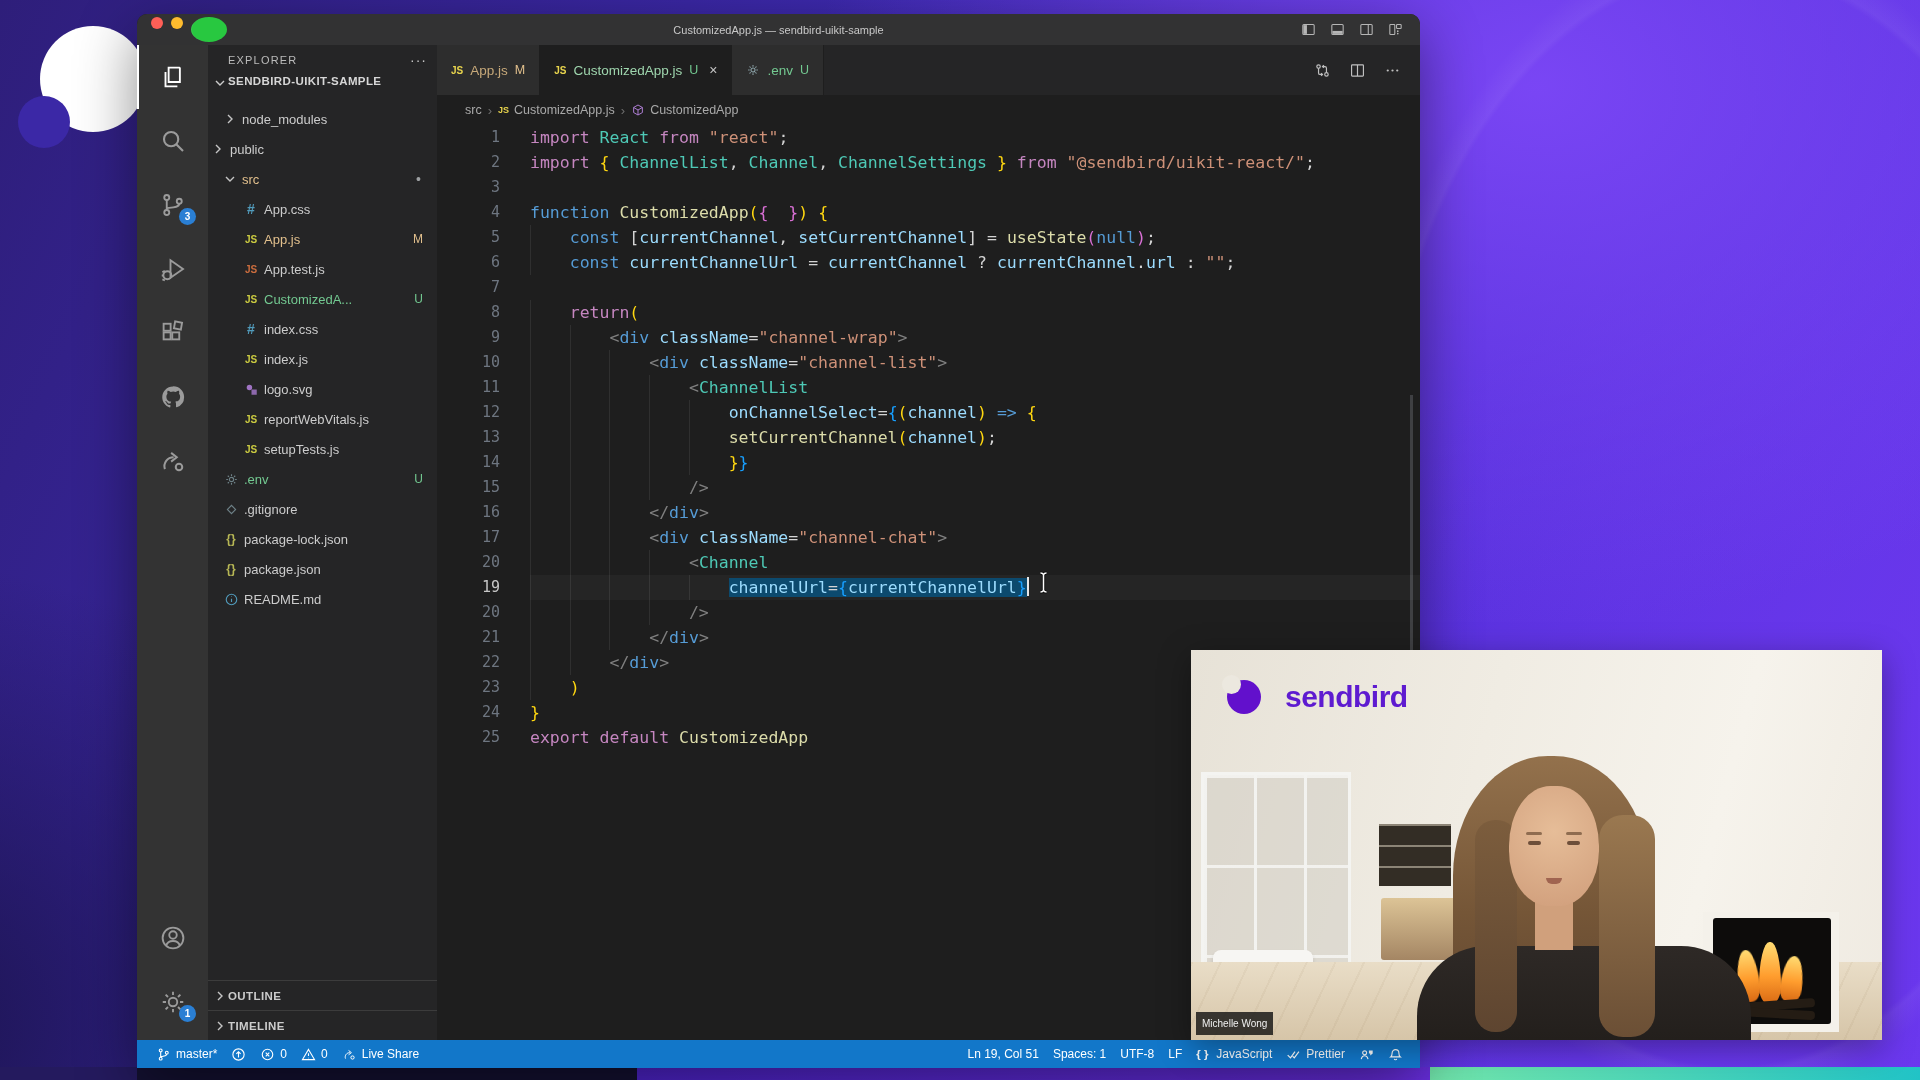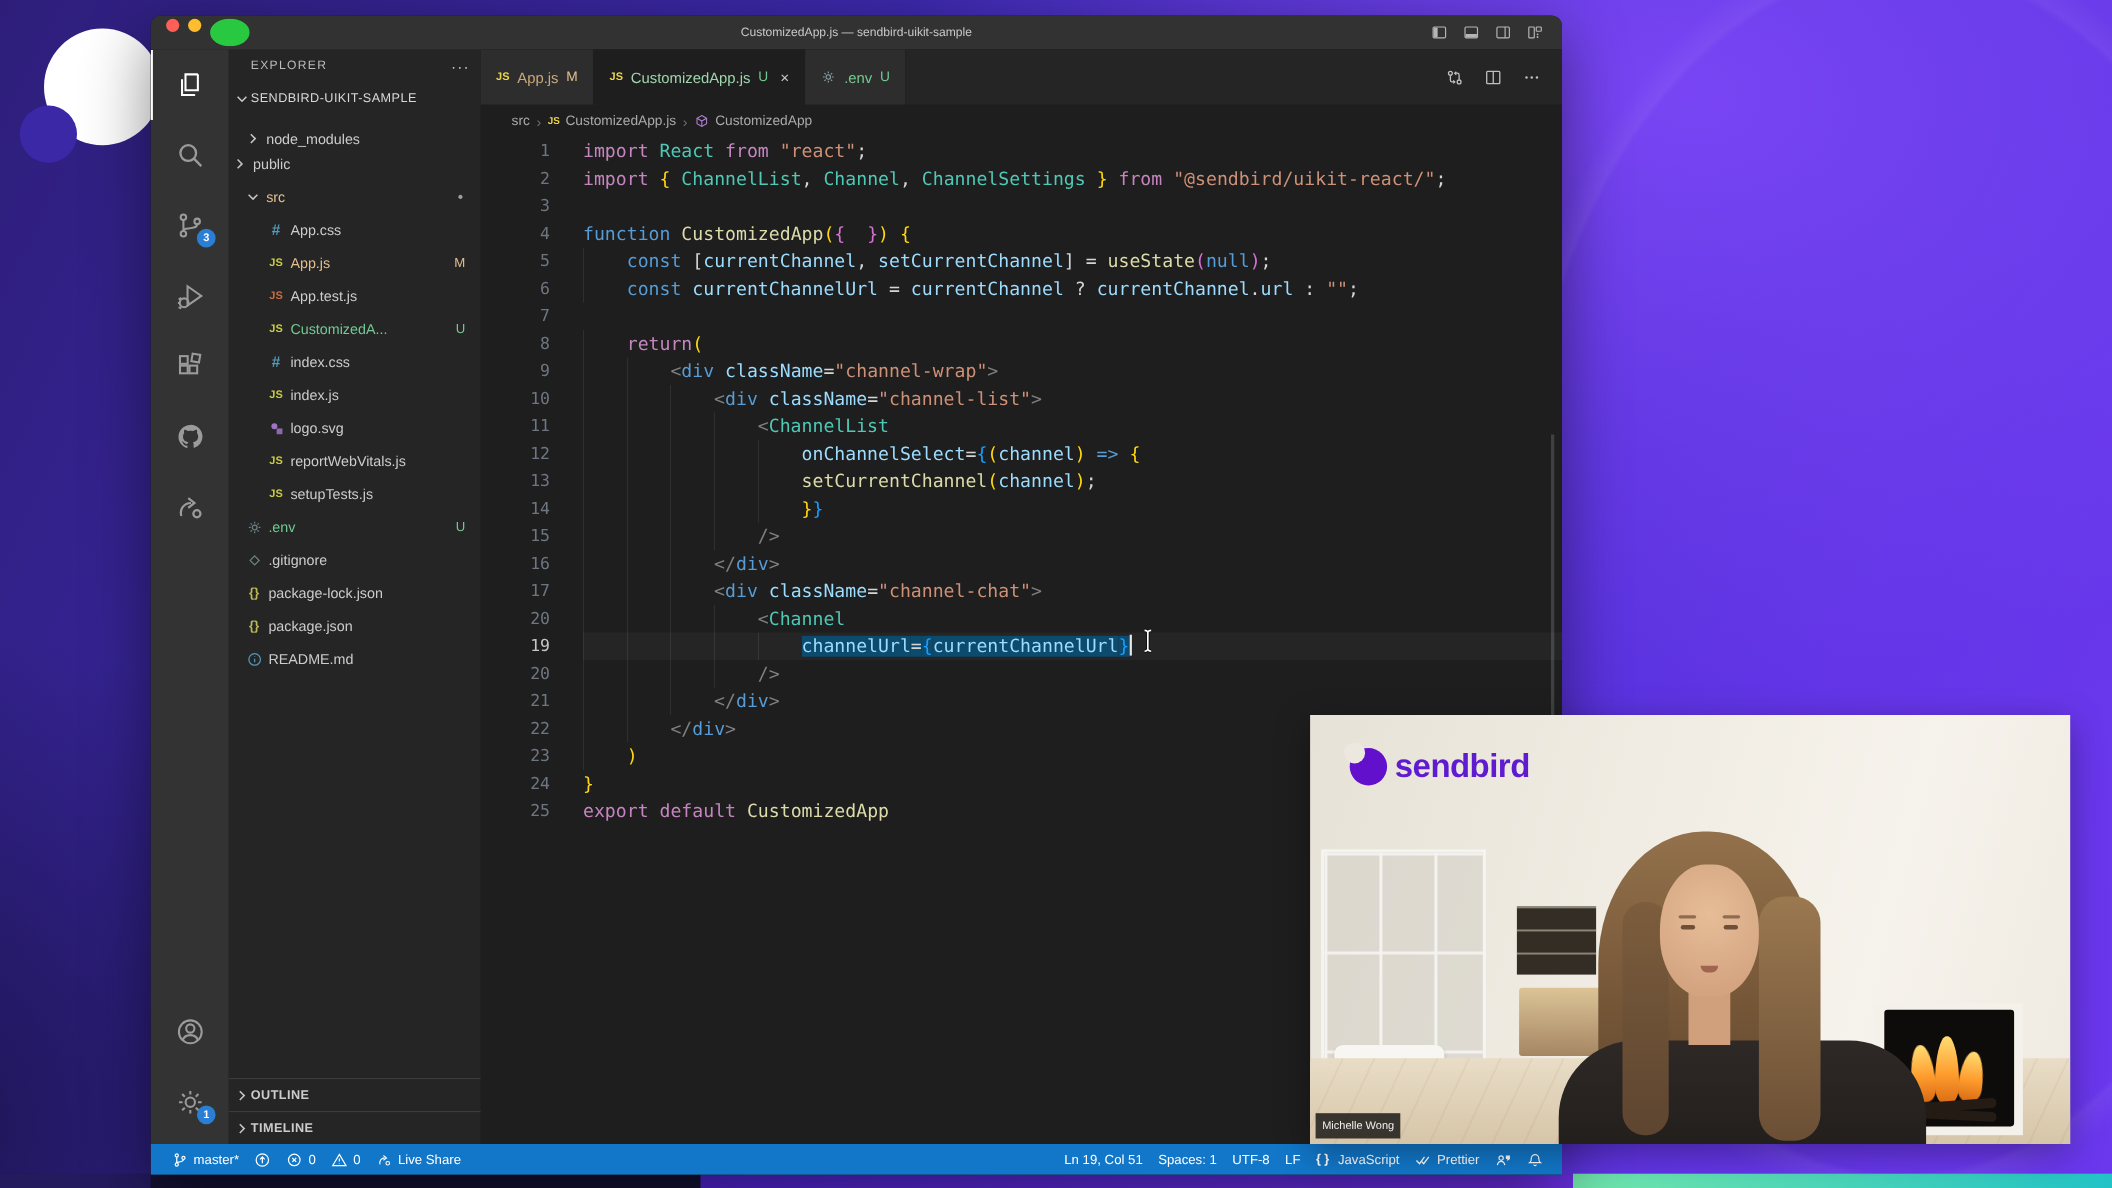--- a/index.html
+++ b/index.html
@@ -46,21 +46,21 @@
   .ab-item { position:relative; width:100%; height:64px; display:flex; align-items:center; justify-content:center; color:#9b9b9b; cursor:pointer; }
   .ab-item.active { color:#ffffff; box-shadow:inset 2px 0 0 #ffffff; }
   .ab-item svg { width:30px; height:30px; }
   .ab-badge { position:absolute; right:12px; bottom:12px; min-width:17px; height:17px; border-radius:9px; background:#2a7fd4; color:#fff;
     font-size:10px; display:flex; align-items:center; justify-content:center; padding:0 3px; font-weight:bold; }
 
   
   .sidebar { width:229px; background:#252526; display:flex; flex-direction:column; flex:none; color:#cccccc; }
   .sb-header { height:30px; display:flex; align-items:center; padding:0 10px 0 20px; font-size:11px; letter-spacing:1.2px; color:#bbbbbb; flex:none; }
   .sb-header .more { margin-left:auto; color:#c5c5c5; font-size:14px; letter-spacing:1px; cursor:pointer; }
-  .sb-root { height:29px; display:flex; align-items:center; font-size:11.5px; font-weight:normal; letter-spacing:.4px; padding-left:4px; color:#d7d7d7; cursor:pointer; flex:none; }
+  .sb-root { height:29px; display:flex; font-size:11.5px; font-weight:bold; letter-spacing:.4px; padding-left:4px; color:#d7d7d7; cursor:pointer; flex:none; }
   .sb-root .chev { width:16px; height:16px; color:#cccccc; }
   .tree { flex:none; }
   .trow { height:30px; display:flex; align-items:center; font-size:13px; cursor:pointer; padding-right:10px; }
   .trow .chev { width:16px; height:16px; flex:none; color:#c5c5c5; }
   .trow .ficon { width:18px; height:16px; flex:none; display:flex; align-items:center; justify-content:center; font-size:10px; font-weight:bold; }
   .trow .ficon svg { width:15px; height:15px; }
   .trow .flabel { margin-left:4px; white-space:nowrap; overflow:hidden; }
   .trow .fbadge { margin-left:auto; font-size:12px; padding-right:4px; }
   .trow .fdot { margin-left:auto; font-size:14px; color:#9da0a2; padding-right:6px; }
   .sb-panels { margin-top:auto; flex:none; }
@@ -132,21 +132,21 @@
   .cam-body { position:absolute; left:226px; top:296px; width:334px; height:94px; background:linear-gradient(#2e2926,#231f1c); border-radius:70px 70px 0 0; }
   .hair-f-l { position:absolute; left:284px; top:170px; width:42px; height:212px; background:linear-gradient(#7c5d3d,#5e4530); border-radius:20px; }
   .hair-f-r { position:absolute; left:408px; top:165px; width:56px; height:222px; background:linear-gradient(#9a7850,#6b4f35); border-radius:24px; }
   .cam-face { position:absolute; left:318px; top:136px; width:90px; height:120px; background:radial-gradient(circle at 50% 38%, #e6bd98, #d3a27f 85%); border-radius:46% 46% 44% 44% / 50% 50% 46% 46%; }
   .cam-neck { position:absolute; left:344px; top:248px; width:38px; height:52px; background:#d0a07c; }
   .face-eye { position:absolute; top:55px; width:13px; height:4px; background:#6d4f3a; border-radius:2px; }
   .face-eye.le{left:19px;} .face-eye.re{right:19px;}
   .face-brow { position:absolute; top:46px; width:16px; height:3px; background:#7a5a40; border-radius:2px; opacity:.8; }
   .face-brow.lb{left:17px;} .face-brow.rb{right:17px;}
   .face-mouth { position:absolute; top:92px; left:50%; transform:translateX(-50%); width:16px; height:6px; background:#a06450; border-radius:0 0 8px 8px; }
-  .cam-logo { position:absolute; left:36px; top:30px; display:flex; align-items:center; gap:7px; }
+  .cam-logo { position:absolute; left:36px; top:30px; display:flex; align-items:center; gap:24px; }
   .logo-mark { position:relative; width:34px; height:34px; background:#6210CC; border-radius:50%; }
   .logo-mark:before { content:""; position:absolute; left:-5px; top:-5px; width:19px; height:19px; background:#ece8df; border-radius:50%; }
   .logo-text { font-size:30px; font-weight:bold; color:#5E1BD0; letter-spacing:-.5px; }
   .cam-name { position:absolute; left:5px; bottom:5px; background:rgba(15,15,15,.8); color:#f0f0f0; font-size:10px; padding:6px 6px; }
 </style>
 </head>
 <body>
 
 <div class="desktop">
   <div class="bg-curve"></div>
@@ -273,21 +273,21 @@
           <span>EXPLORER</span>
           <span class="more">···</span>
         </div>
         <div class="sb-root">
           <span class="chev"><svg viewBox="0 0 16 16" fill="none" stroke="currentColor" stroke-width="1.4">
                 <path d="M4 6l4 4 4-4"></path>
               </svg></span>
           <span>SENDBIRD-UIKIT-SAMPLE</span>
         </div>
         <div class="tree">
-            <div class="trow" style="padding-left: 14px; align-items: flex-end;">
+            <div class="trow" style="padding-left: 14px;">
               <span class="chev"><svg viewBox="0 0 16 16" fill="none" stroke="currentColor" stroke-width="1.4">
                   <path d="M6 4l4 4-4 4"></path>
                 </svg></span>
               <span class="flabel">node_modules</span>
             </div>
             <div class="trow" style="padding-left: 2px;">
               <span class="chev"><svg viewBox="0 0 16 16" fill="none" stroke="currentColor" stroke-width="1.4">
                   <path d="M6 4l4 4-4 4"></path>
                 </svg></span>
               <span class="flabel">public</span>

